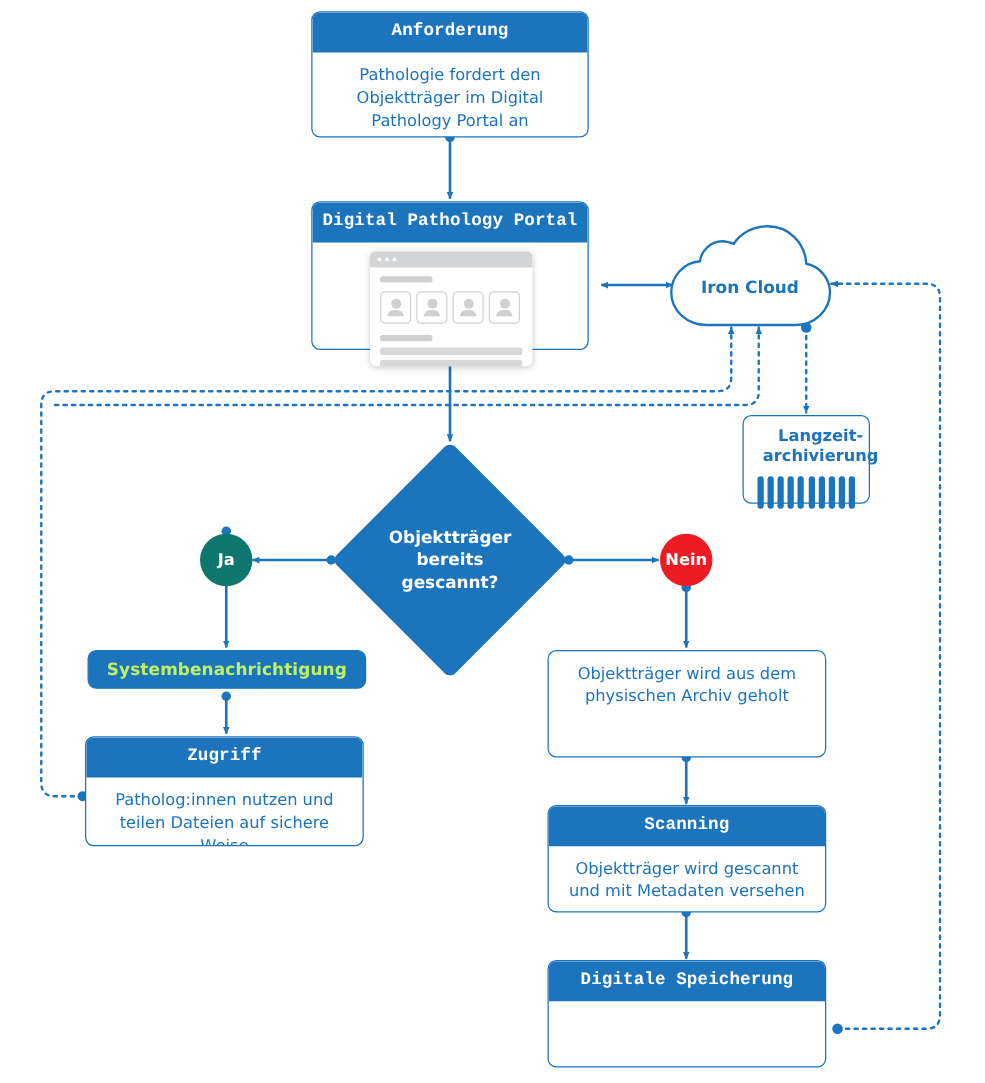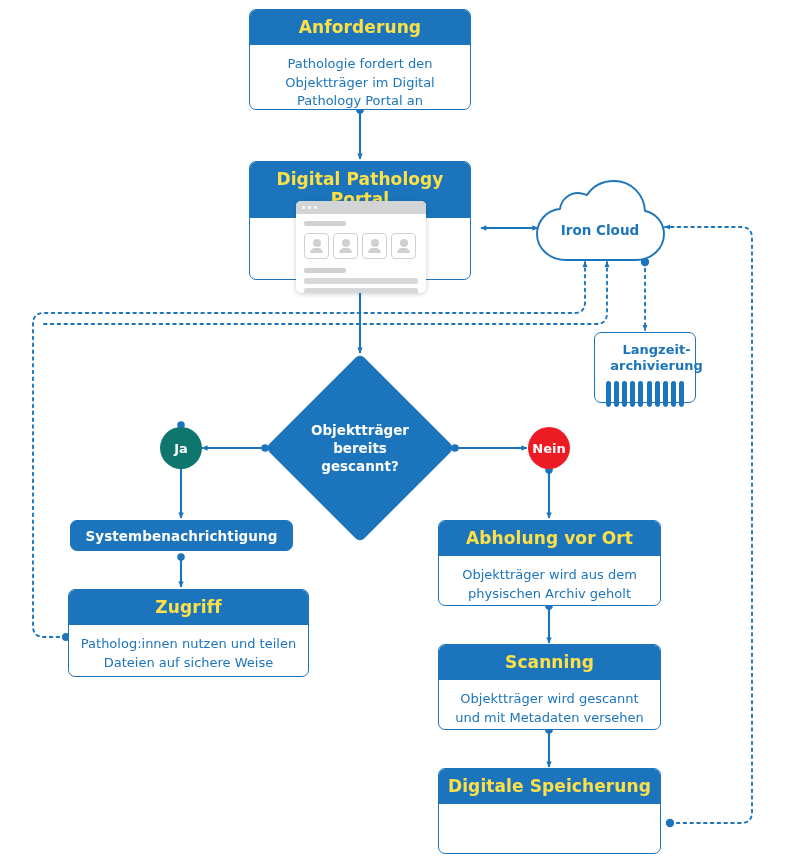--- a/index.html
+++ b/index.html
@@ -33,41 +33,42 @@
     border: 1.4px solid #1c75bc;
     border-radius: 7px;
     background: #ffffff;
     overflow: hidden;
     box-sizing: border-box;
     width: 100%;
     height: 100%;
   }
   .card-header {
     background: #1c75bc;
-    color: #fde047;
-    font-size: 17px;
+    color: #ffffff;
+    font-size: 14px;
     font-weight: bold;
     text-align: center;
     line-height: 1.2;
     padding: 7px 4px 8px 4px;
     letter-spacing: 0.1px;
+    font-family: Liberation Mono, monospace;
   }
   .card-body {
     color: #1c75bc;
     font-size: 13px;
     text-align: center;
     line-height: 1.42;
     padding: 10px 10px 11px 10px;
   }
   
   .bar-node {
     background: #1c75bc;
     border: 1.4px solid #1c75bc;
     border-radius: 7px;
-    color: #ffffff;
+    color: #bef264;
     font-size: 13.5px;
     font-weight: bold;
     display: flex;
     align-items: center;
     justify-content: center;
     width: 100%; height: 100%;
     box-sizing: border-box;
     letter-spacing: 0.1px;
   }
   
@@ -362,30 +363,29 @@
     <span>Ja</span>
   </div>
   <div class="pill" style="left:528px; top:427px; width:42px; height:42px; background:#ed1c24;">
     <span>Nein</span>
   </div>
 
   <div class="node" style="left:70px; top:520px; width:223px; height:31px;">
     <div class="bar-node">Systembenachrichtigung</div>
   </div>
 
-  <div class="node" style="left:68px; top:589px; width:241px; height:88px;">
+  <div class="node" style="left:68px; top:589px; width:223px; height:88px;">
     <div class="card">
       <div class="card-header">Zugriff</div>
       <div class="card-body">Patholog:innen nutzen und teilen Dateien auf sichere Weise</div>
     </div>
   </div>
 
   <div class="node" style="left:438px; top:520px; width:223px; height:86px;">
     <div class="card">
-      <div class="card-header">Abholung vor Ort</div>
       <div class="card-body">Objektträger wird aus dem physischen Archiv geholt</div>
     </div>
   </div>
 
   <div class="node" style="left:438px; top:644px; width:223px; height:86px;">
     <div class="card">
       <div class="card-header">Scanning</div>
       <div class="card-body">Objektträger wird gescannt und mit Metadaten versehen</div>
     </div>
   </div>

